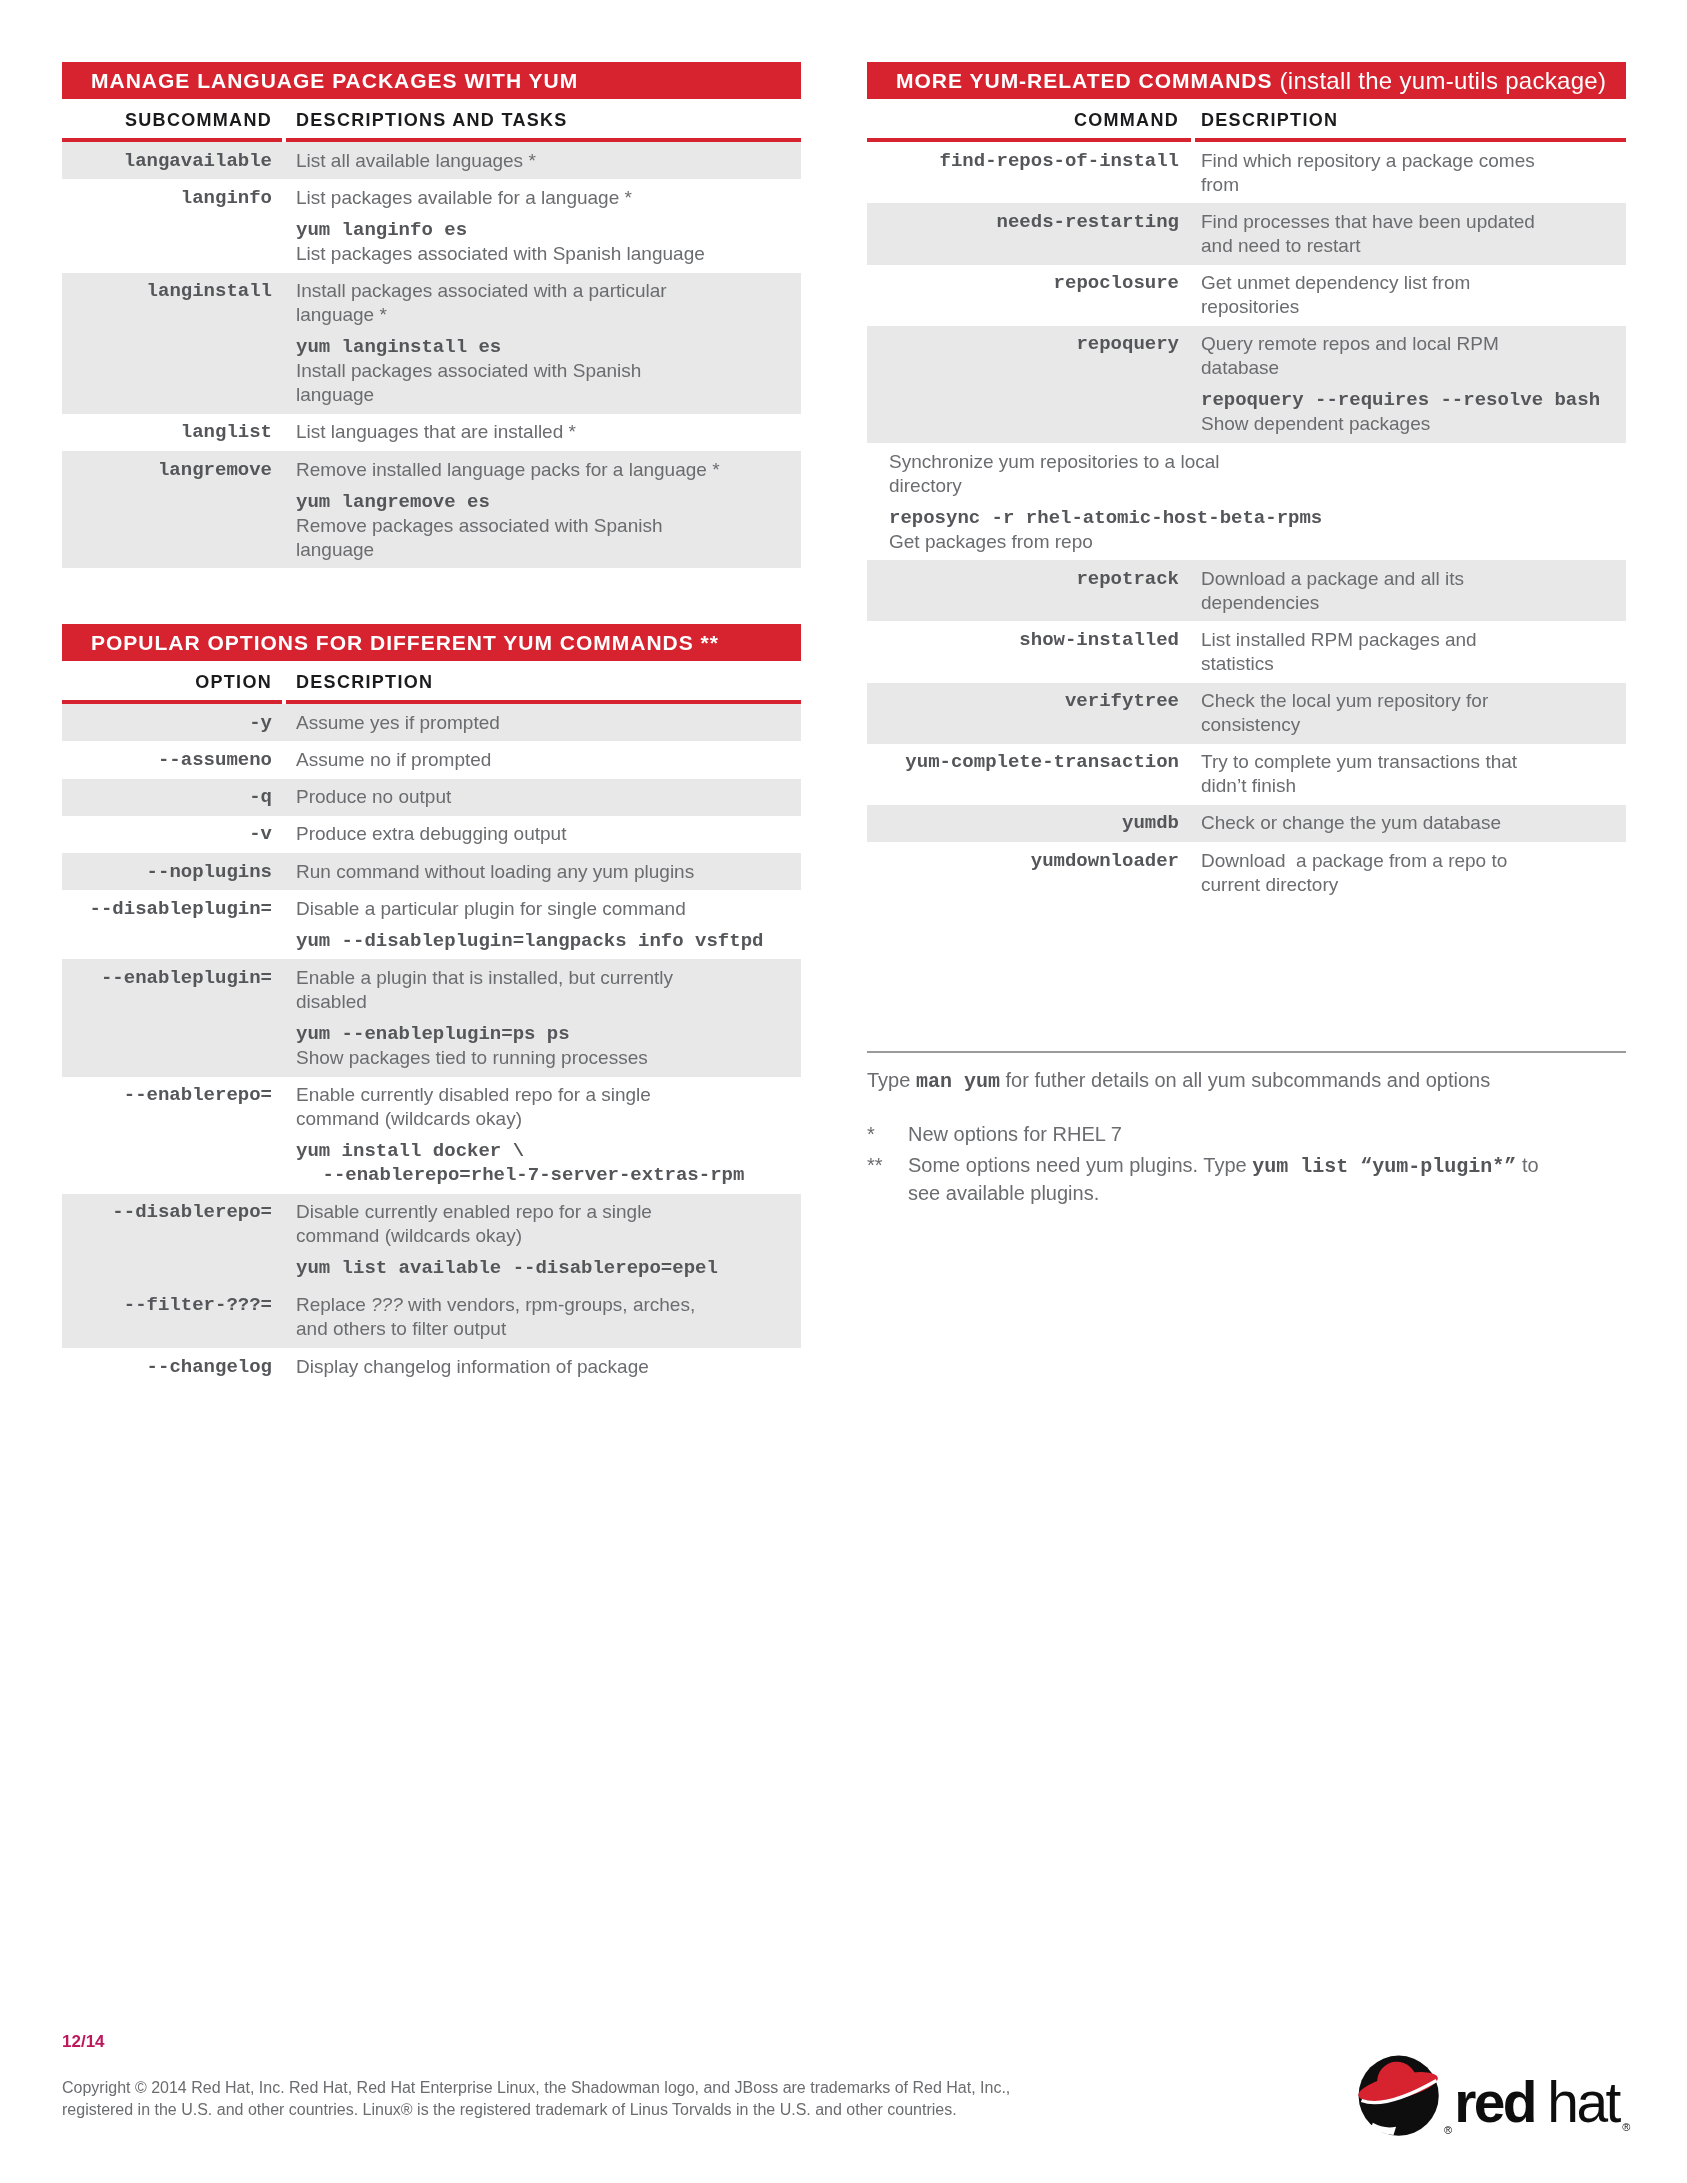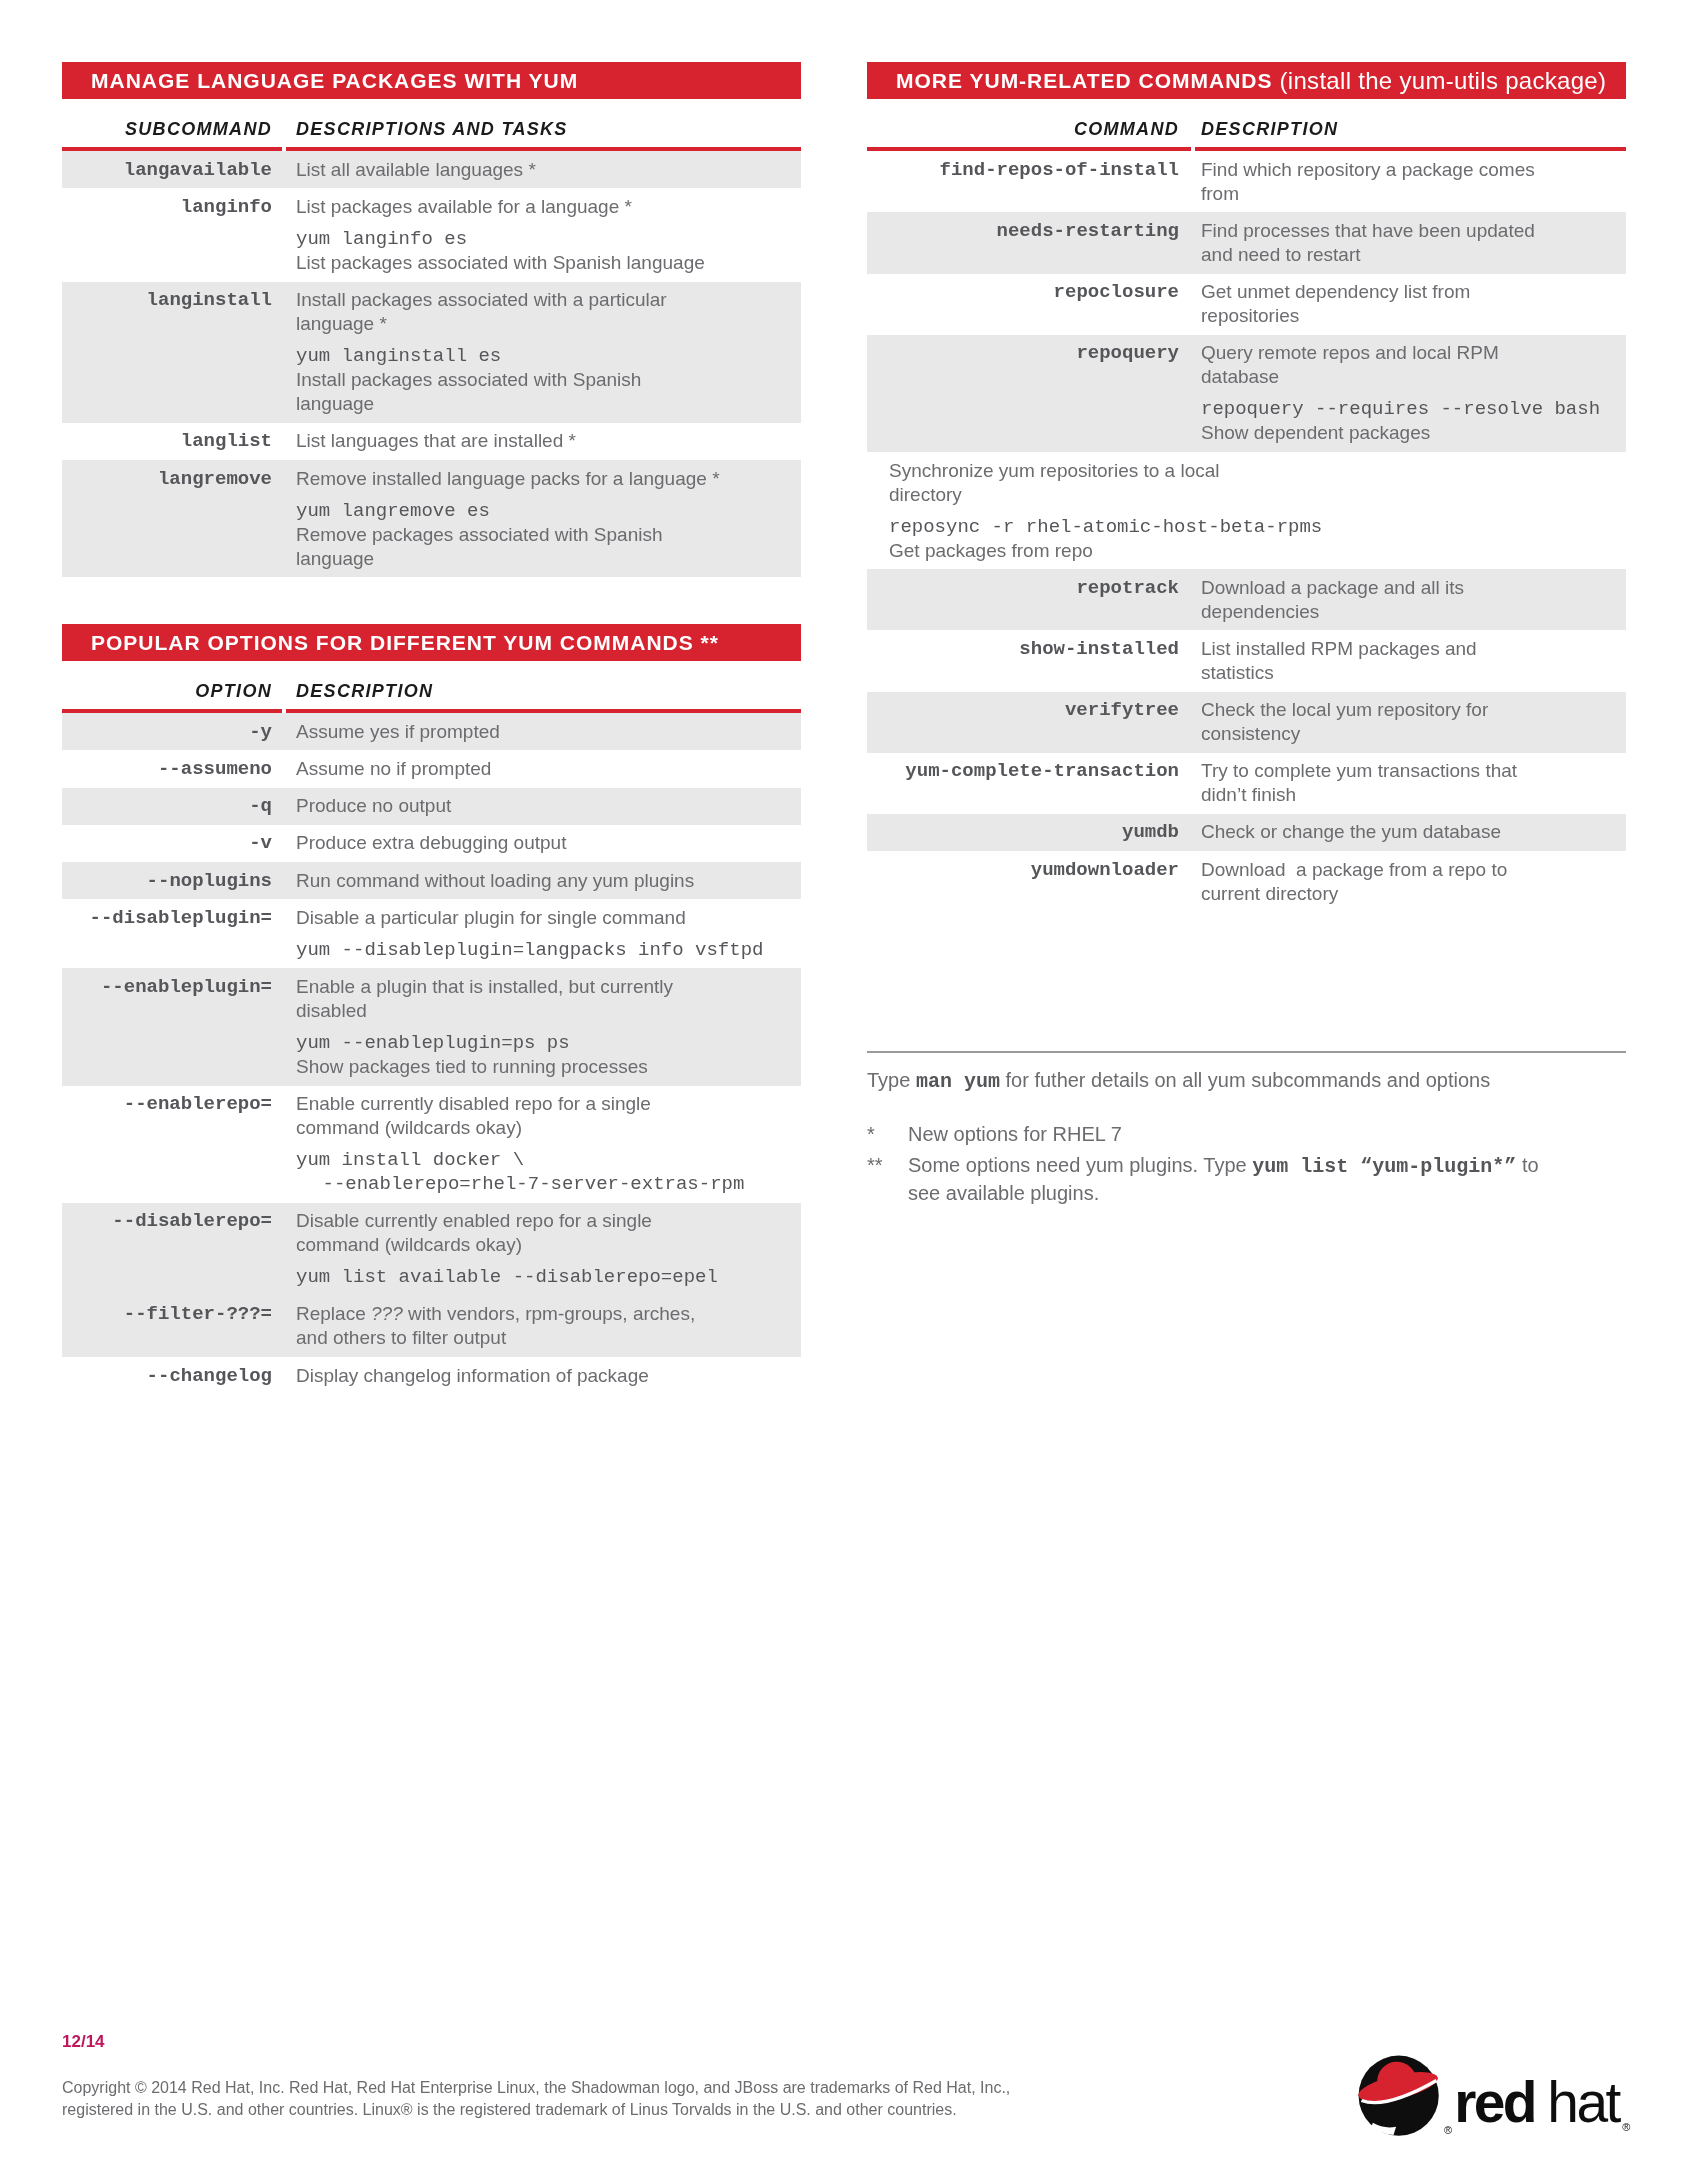--- a/index.html
+++ b/index.html
@@ -13,38 +13,38 @@
   html,body{margin:0;padding:0;background:#fff;}
   .page{position:relative;width:1687px;height:2183px;background:#ffffff;overflow:hidden;
         font-family:"Liberation Sans",sans-serif;}
   .section{position:absolute;}
   #sec-manage{left:62px;top:62px;width:739px;}
   #sec-options{left:62px;top:624px;width:739px;}
   #sec-more{left:867px;top:62px;width:759px;}
   .bar{height:37px;background:var(--red);display:flex;align-items:center;padding-left:29px;box-sizing:border-box;}
   .bar .t{color:#fff;font-weight:bold;font-size:21px;letter-spacing:1px;white-space:pre;}
   .bar .t2{color:#fff;font-weight:normal;font-size:24px;letter-spacing:0.3px;white-space:pre;}
-  .thead{display:flex;margin-top:20px;font-style:italic;}
+  .thead{display:flex;margin-top:11px;}
   .h-cmd{flex:0 0 210px;text-align:right;font-weight:bold;font-size:18px;letter-spacing:1.3px;color:var(--head-color);}
   .h-desc{margin-left:24px;font-weight:bold;font-size:18px;letter-spacing:1.3px;color:var(--head-color);}
   .t-right .h-cmd{flex-basis:312px;}
   .t-right .h-desc{margin-left:22px;}
   .rule{display:flex;margin-top:6.6px;height:4.6px;}
   .rule .a{width:220px;background:var(--red);}
   .rule .b{flex:1;margin-left:4px;background:var(--red);}
   .t-right .rule .a{width:324px;}
   .row{display:flex;padding:6.6px 0;}
   .row.shaded{background:var(--row-gray);}
   .cmd{flex:0 0 210px;text-align:right;font-family:"Liberation Mono",monospace;font-weight:bold;
        font-size:19px;color:var(--cmd-color);line-height:24px;}
   .t-right .cmd{flex-basis:312px;}
   .lines{margin-left:24px;flex:1;min-width:0;}
   .t-right .lines{margin-left:22px;}
   .ln-d,.ln-cd{font-size:19px;color:var(--desc-color);line-height:24px;white-space:pre-wrap;}
-  .ln-c,.ln-c2{font-family:"Liberation Mono",monospace;font-weight:normal;font-size:19px;
+  .ln-c,.ln-c2{font-family:"Liberation Mono",monospace;font-weight:bold;font-size:19px;
        color:var(--cmd-color);line-height:24px;white-space:pre;}
   .ln-c{margin-top:8px;}
   .ln-c2{margin-top:0;padding-left:26.5px;}
   em{font-style:italic;}
   .mb{font-family:"Liberation Mono",monospace;font-weight:bold;color:var(--cmd-color);}
   #notes{position:absolute;left:867px;top:1051px;width:759px;}
   .sep-rule{height:2px;background:var(--rule-gray);}
   .man-note{margin-top:13.2px;font-size:20px;color:var(--desc-color);line-height:29px;}
   .fnotes{margin-top:25px;}
   .fnote{display:flex;font-size:20px;color:var(--desc-color);line-height:26.5px;margin-top:4px;}

